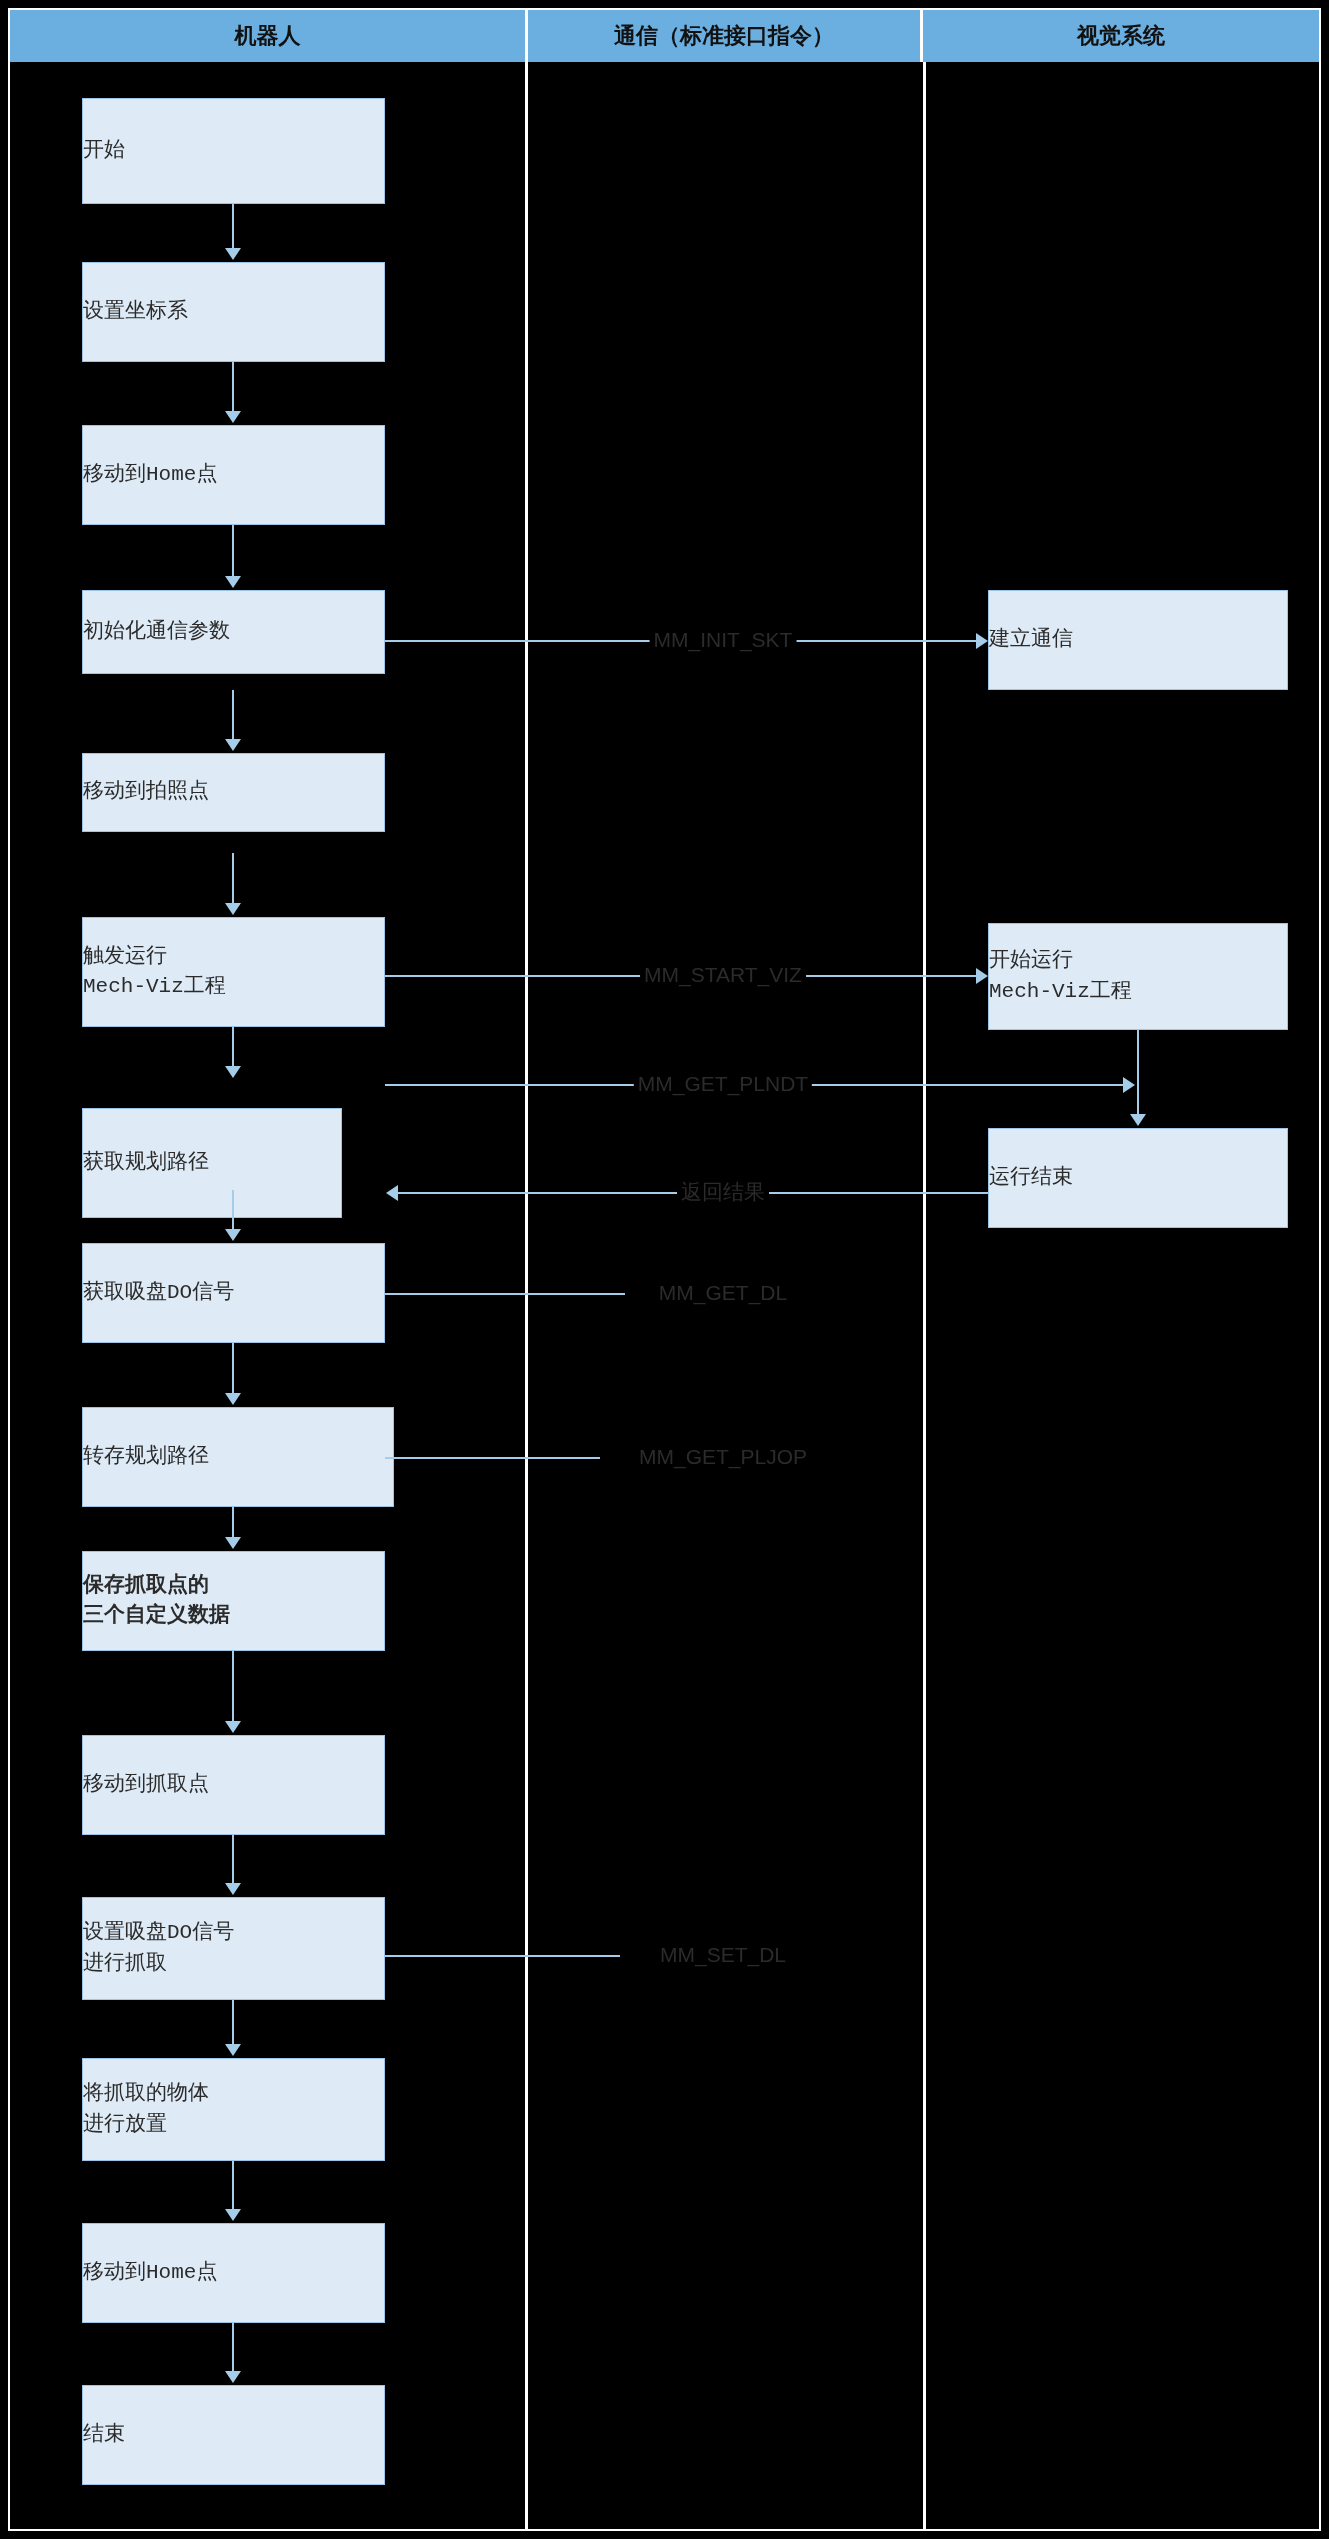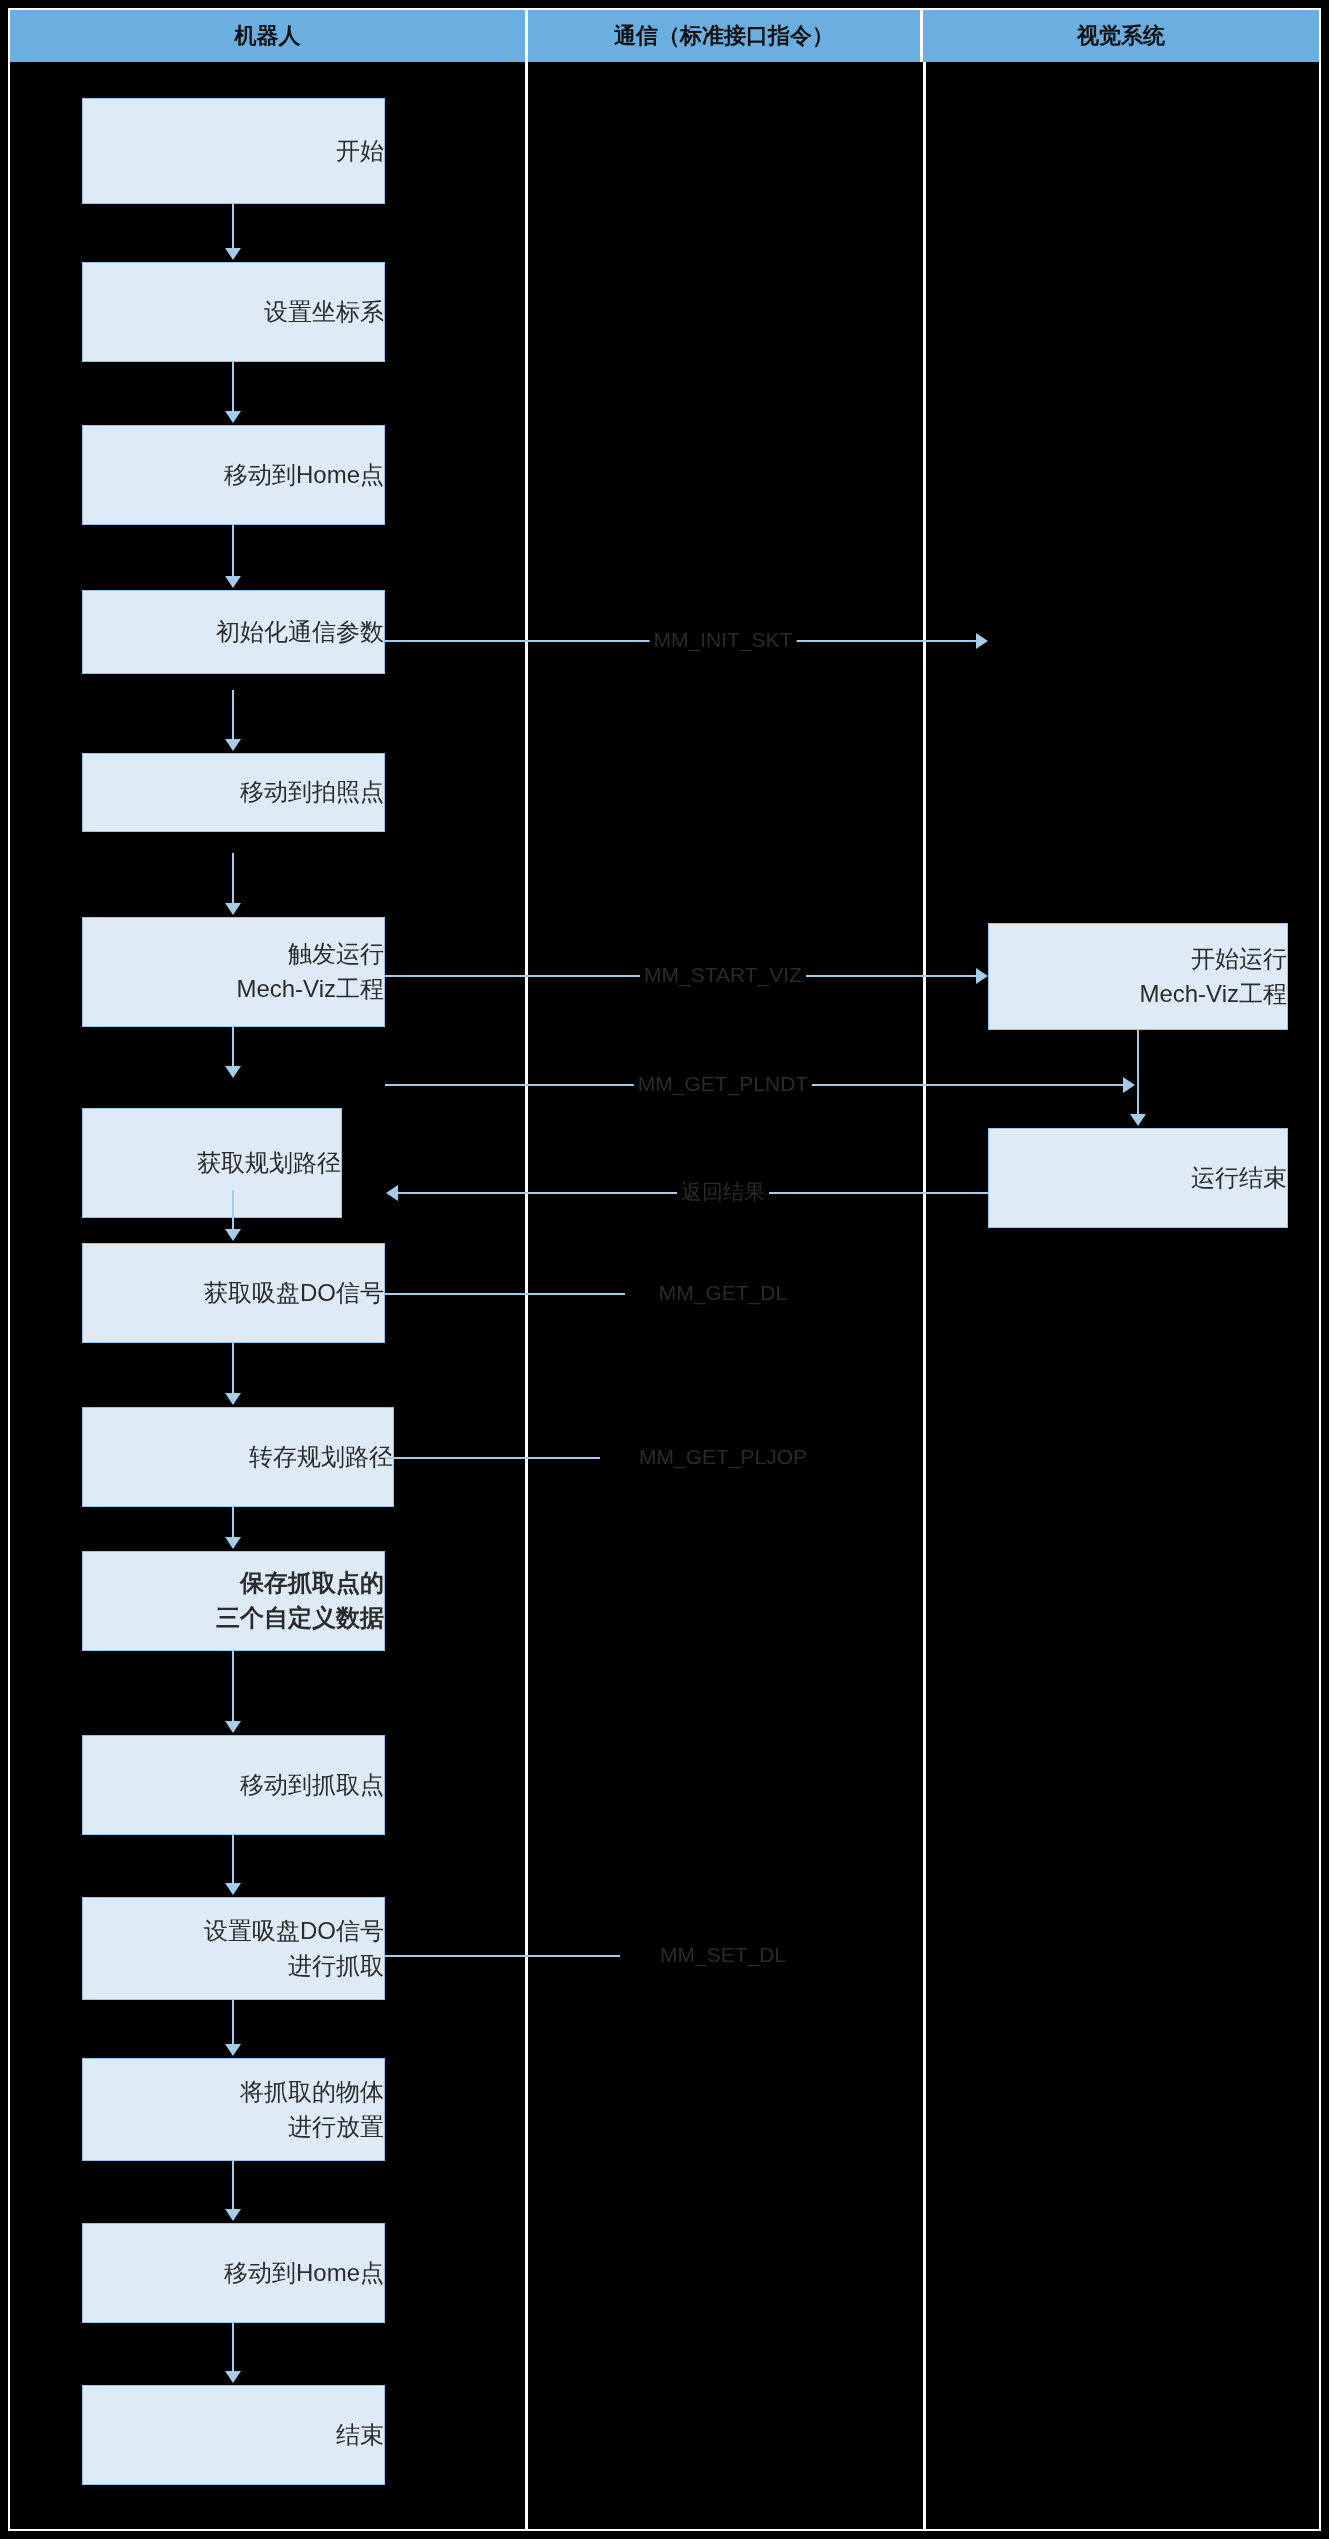--- a/index.html
+++ b/index.html
@@ -18,22 +18,22 @@
              display:flex;align-items:center;justify-content:center;
              box-sizing:border-box;}
   .lane-head + .lane-head{border-left:3px solid #ffffff;}
 
   
   .lane-div{position:absolute;top:62px;width:3px;height:2467px;background:#ffffff;}
 
   
   .box{position:absolute;background:#DEEBF7;border:1px solid #9DC3E6;
        box-sizing:border-box;display:flex;flex-direction:column;
-       align-items:flex-end;justify-content:center;
-       color:#2b2b2b;font-size:24px;line-height:1.45;text-align:center;}
+       align-items:flex-start;justify-content:center;
+       color:#2b2b2b;font-size:21px;line-height:1.45;text-align:center;font-family:Liberation Mono, monospace;}
   .box.bold{font-weight:bold;}
   .box .ln{display:block;white-space:nowrap;}
 
   
   .vline{position:absolute;width:2px;background:#A5CCE8;}
   .hline{position:absolute;height:2px;background:#A5CCE8;}
 
   .arw-d{position:absolute;width:0;height:0;
          border-left:8px solid transparent;border-right:8px solid transparent;
          border-top:12px solid #A5CCE8;}
@@ -106,20 +106,23 @@
     <span class="ln">将抓取的物体</span>
     <span class="ln">进行放置</span>
   </div>
   <div class="box" style="left:82px;top:2223px;width:303px;height:100px">
     <span class="ln">移动到Home点</span>
   </div>
   <div class="box" style="left:82px;top:2385px;width:303px;height:100px">
     <span class="ln">结束</span>
   </div>
 
+  <div class="box" style="left:988px;top:590px;width:300px;height:100px">
+    <span class="ln">建立通信</span>
+  </div>
   <div class="box" style="left:988px;top:923px;width:300px;height:107px">
     <span class="ln">开始运行</span>
     <span class="ln">Mech-Viz工程</span>
   </div>
   <div class="box" style="left:988px;top:1128px;width:300px;height:100px">
     <span class="ln">运行结束</span>
   </div>
 
   <div class="vline" style="left:232px;top:204px;height:46px"></div>
   <div class="arw-d" style="left:225px;top:248px"></div>

